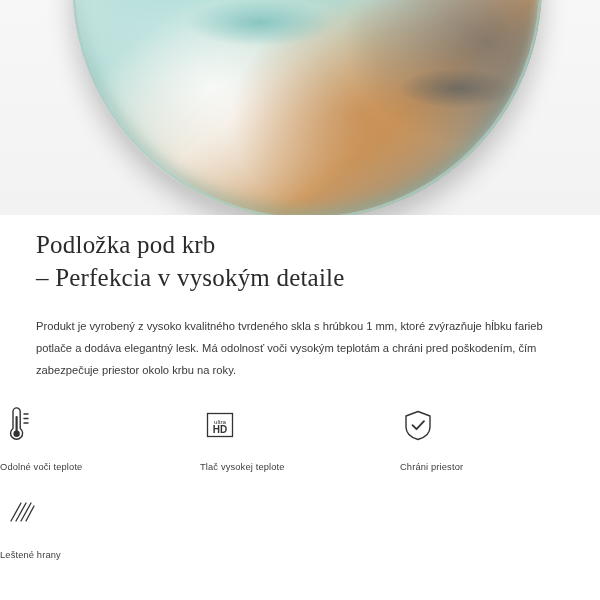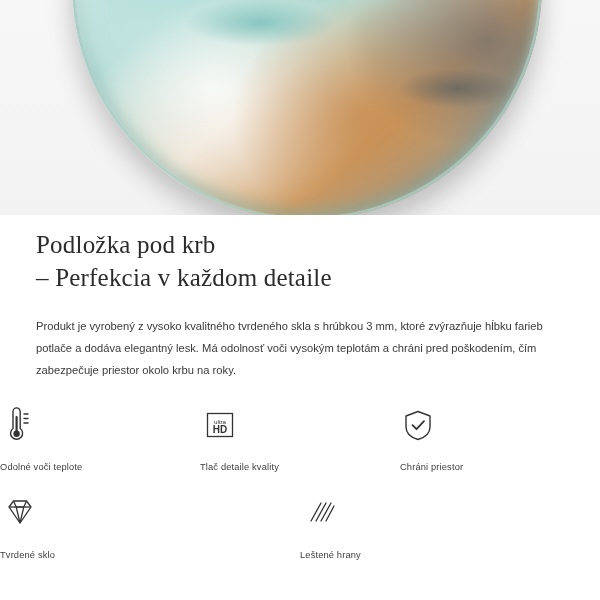--- a/index.html
+++ b/index.html
@@ -138,23 +138,23 @@
     <div class="board">
       <div class="board-veins"></div>
       <div class="board-edge"></div>
     </div>
 
   </div>
 
   <div class="content">
     <h1 class="headline">
       <span>Podložka pod krb</span>
-      <span class="l2">– Perfekcia v každom detaile</span>
+      <span class="l2">– Perfekcia v vysokým detaile</span>
     </h1>
-    <p class="paragraph">Produkt je vyrobený z vysoko kvalitného tvrdeného skla s hrúbkou 3 mm, ktoré zvýrazňuje hĺbku farieb potlače a dodáva elegantný lesk. Má odolnosť voči vysokým teplotám a chráni pred poškodením, čím zabezpečuje priestor okolo krbu na roky.</p>
+    <p class="paragraph">Produkt je vyrobený z vysoko kvalitného tvrdeného skla s hrúbkou 1 mm, ktoré zvýrazňuje hĺbku farieb potlače a dodáva elegantný lesk. Má odolnosť voči vysokým teplotám a chráni pred poškodením, čím zabezpečuje priestor okolo krbu na roky.</p>
   </div>
 
   <div class="features">
 
     <div class="frow">
 
       <div class="fitem">
         <div class="ficon">
           <svg width="34" height="40" viewBox="0 0 34 40">
             <g fill="none" stroke="#333" stroke-width="1.4" stroke-linecap="round">
@@ -169,51 +169,37 @@
       </div>
 
       <div class="fitem">
         <div class="ficon">
           <svg width="40" height="40" viewBox="0 0 40 40">
             <rect x="7.5" y="8.5" width="25" height="23" fill="none" stroke="#333" stroke-width="1.3"></rect>
             <text x="20" y="18.6" font-family="Liberation Sans, sans-serif" font-size="6.2" fill="#333" text-anchor="middle">ultra</text>
             <text x="20" y="28" font-family="Liberation Sans, sans-serif" font-size="10" font-weight="bold" fill="#333" text-anchor="middle">HD</text>
           </svg>
         </div>
-        <div class="flabel">Tlač detaile kvality</div>
+        <div class="flabel">Tlač vysokej teplote</div>
       </div>
 
       <div class="fitem">
         <div class="ficon">
           <svg width="36" height="40" viewBox="0 0 36 40">
             <path d="M18 6.5 L30 11 V22 c0 7-6 10.8-12 12.5 C12 32.8 6 29 6 22 V11 Z" fill="none" stroke="#333" stroke-width="1.4" stroke-linejoin="round"></path>
             <path d="M12.5 20.2 l4 4 7.5 -8" fill="none" stroke="#333" stroke-width="1.8" stroke-linecap="round" stroke-linejoin="round"></path>
           </svg>
         </div>
         <div class="flabel">Chráni priestor</div>
       </div>
 
     </div>
 
     <div class="frow">
 
-      <div class="fitem">
-        <div class="ficon">
-          <svg width="40" height="36" viewBox="0 0 40 36">
-            <g fill="none" stroke="#333" stroke-width="1.3" stroke-linejoin="round">
-              <path d="M9 12 L13.5 6 H26.5 L31 12 L20 28 Z"></path>
-              <path d="M9 12 H31"></path>
-              <path d="M13.5 6 L16.2 12 L20 28"></path>
-              <path d="M26.5 6 L23.8 12 L20 28"></path>
-              <path d="M16.2 12 H23.8"></path>
-            </g>
-          </svg>
-        </div>
-        <div class="flabel">Tvrdené sklo</div>
-      </div>
 
       <div class="fitem">
         <div class="ficon">
           <svg width="40" height="36" viewBox="0 0 40 36">
             <g stroke="#333" stroke-width="1.3" stroke-linecap="round">
               <path d="M11 26 L21 8"></path>
               <path d="M16 26 L26 8"></path>
               <path d="M21 26 L31 8"></path>
               <path d="M26 26 L34 11"></path>
             </g>

